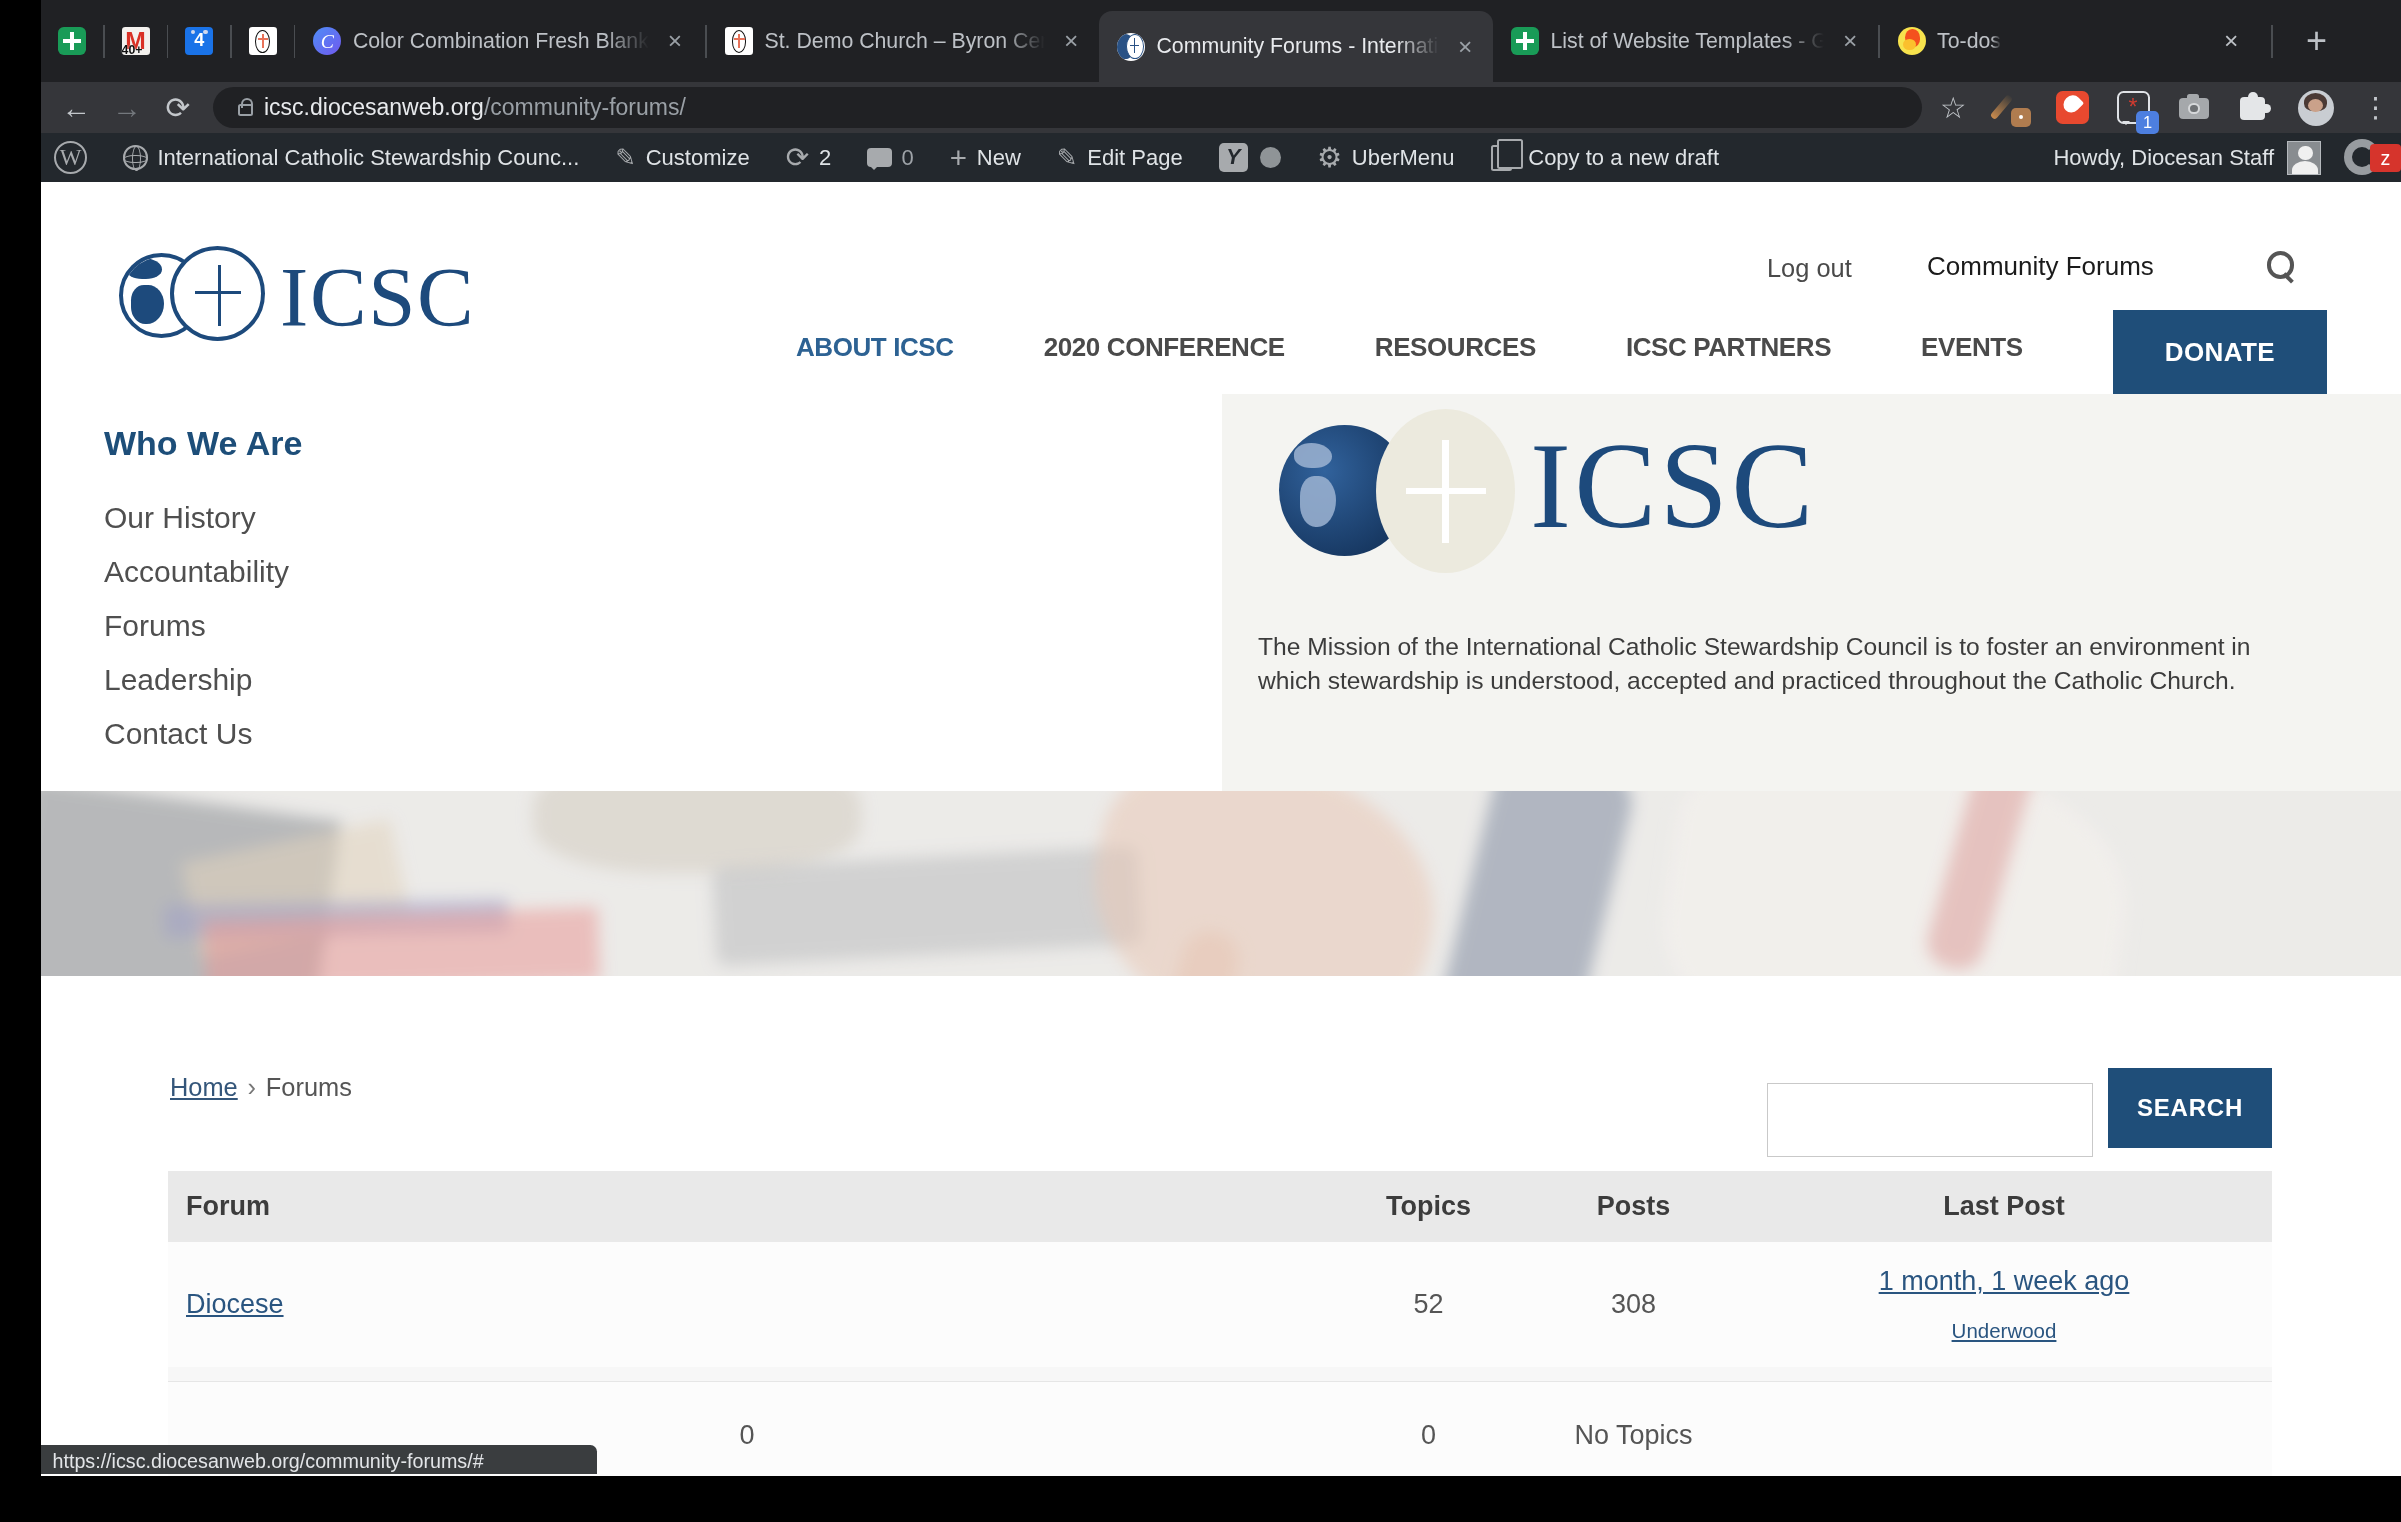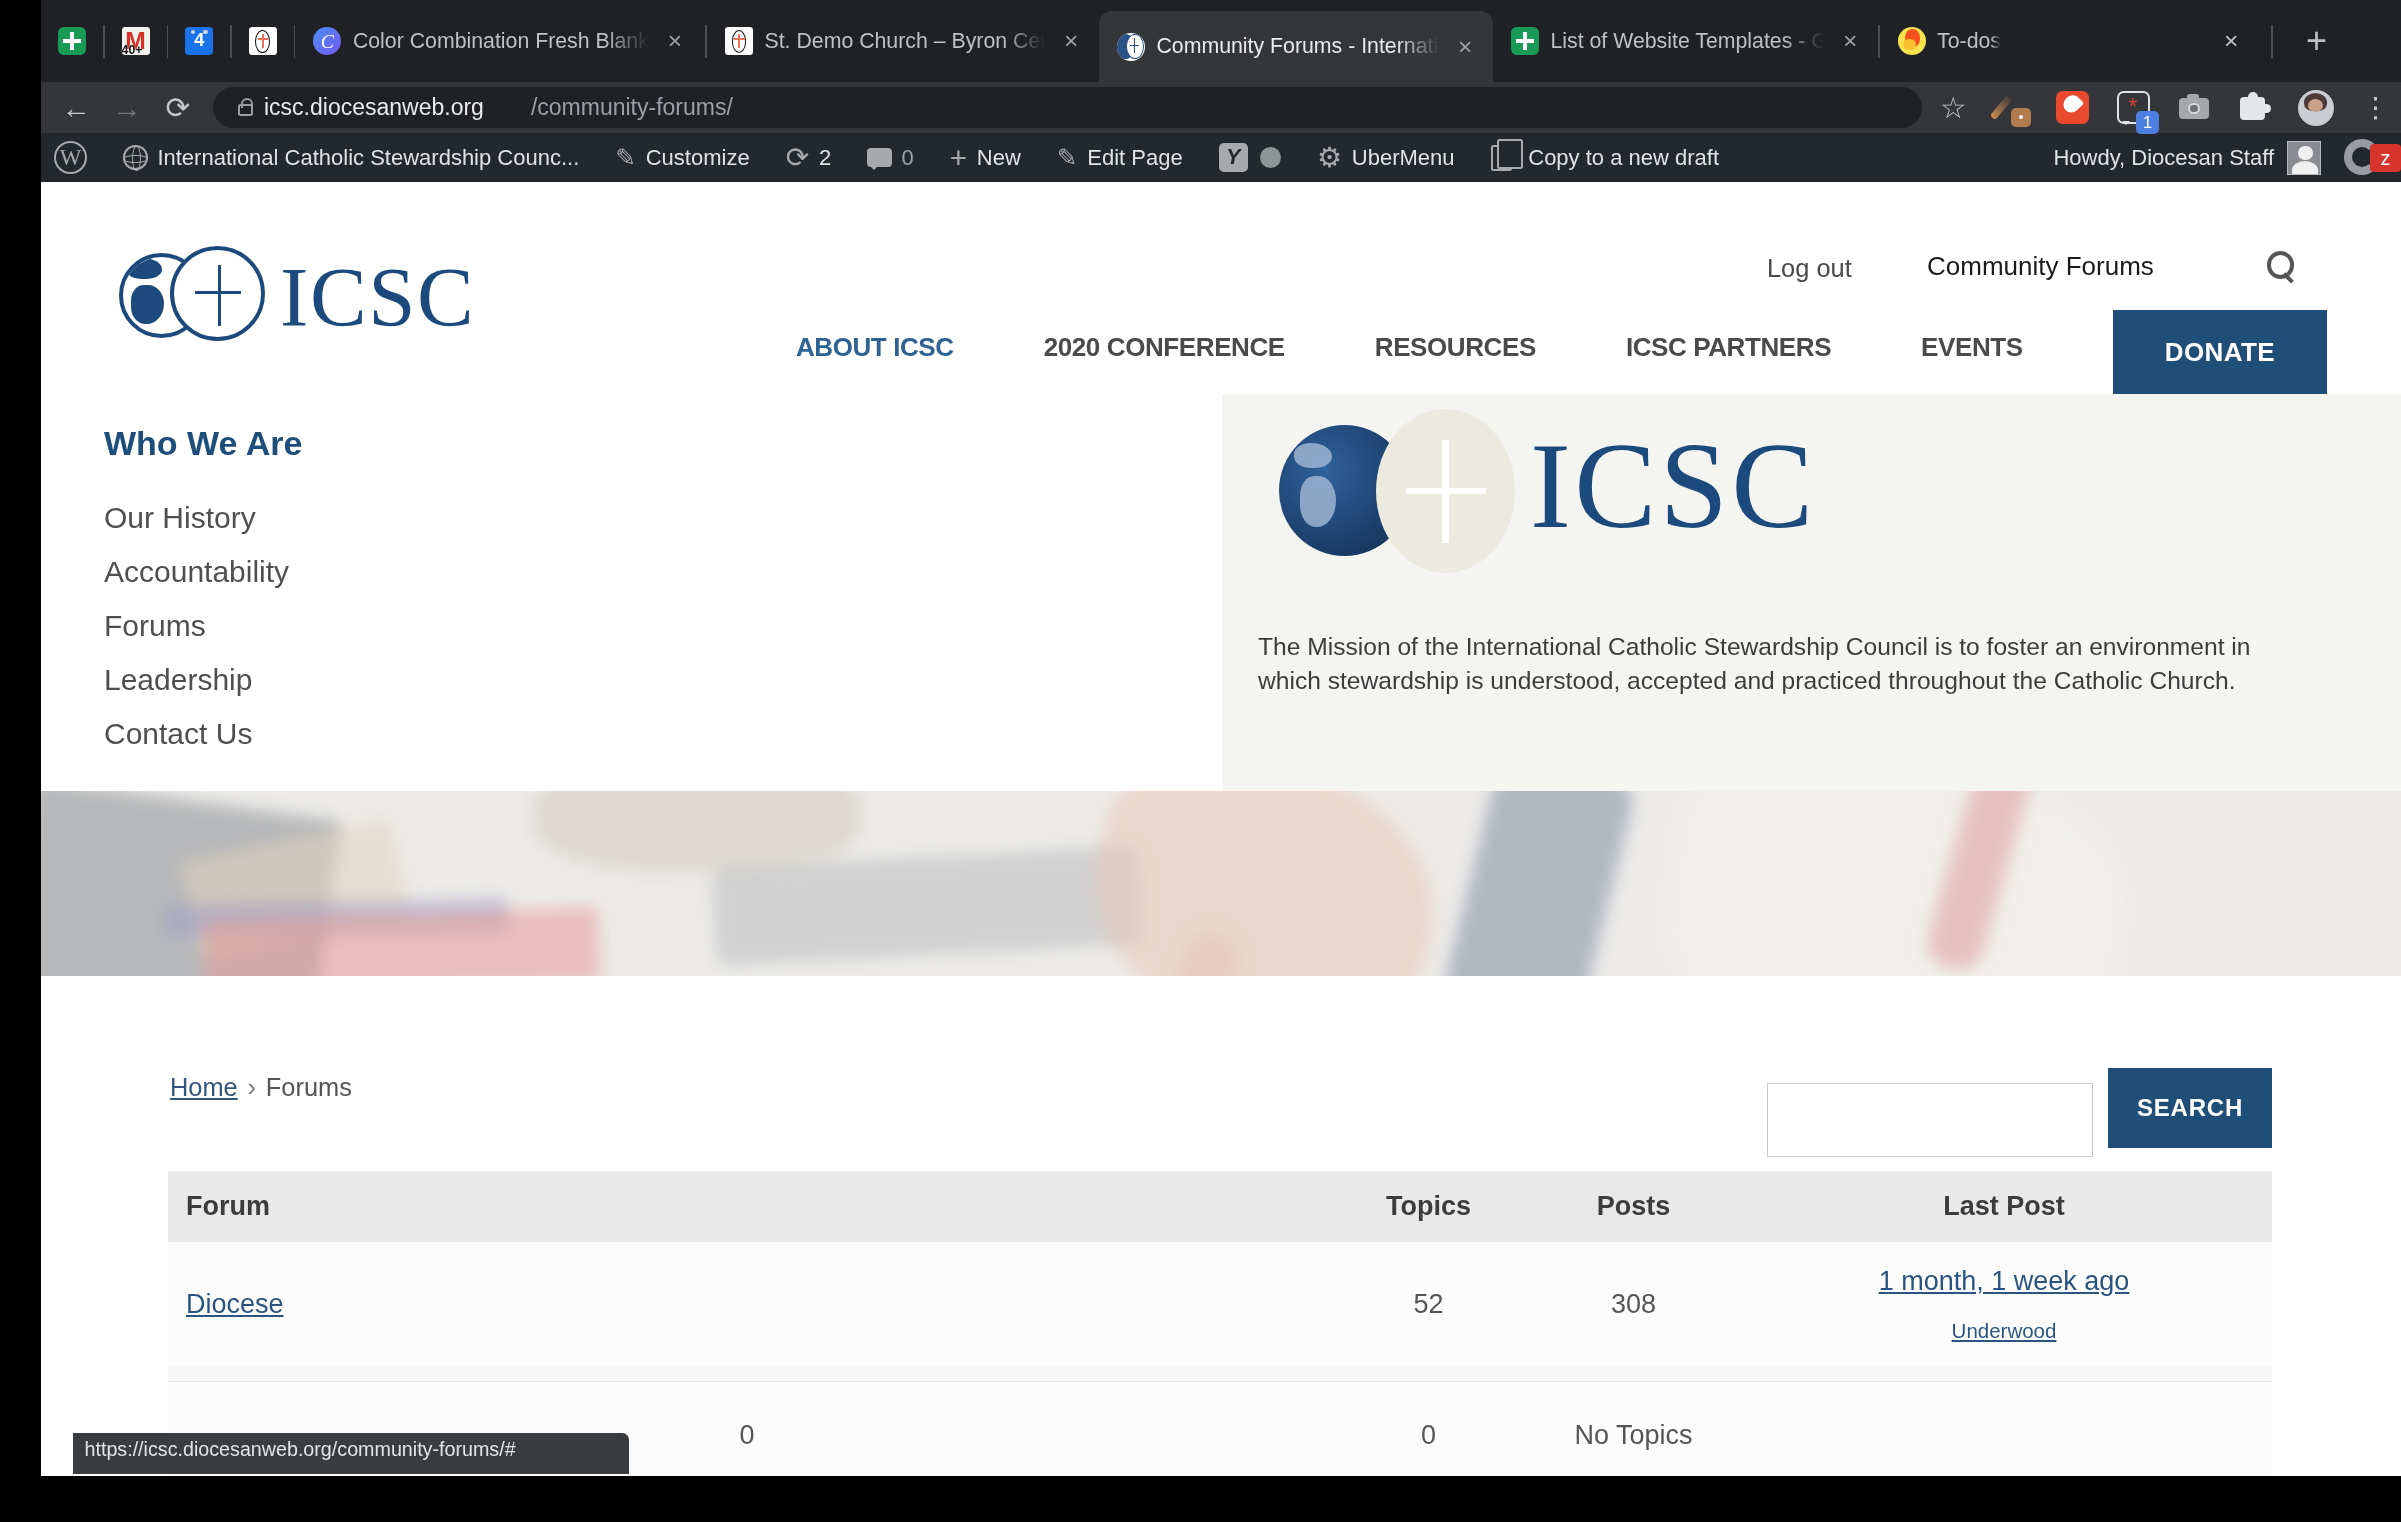--- a/index.html
+++ b/index.html
@@ -48,21 +48,21 @@
   .fav-todos::after{content:"";position:absolute;left:5.7px;top:11.5px;width:13px;height:11.5px;border-radius:50%;background:#fbc02d;}
 
   
   .toolbar { height:51px; background:#35363a; display:flex; align-items:center; }
   .nav-btn { color:#c3c7cb; font-size:29.5px; width:51px; text-align:center; }
   .nav-btn.dim { color:#74787d; }
   .addr { height:41px; background:#202124; border-radius:20.5px; display:flex; align-items:center; margin-left:9.8px; width:1714px; padding:0 19.7px; }
   .lock { width:14.8px; height:11.5px; border:2.5px solid #9aa0a6; border-radius:2.5px; position:relative; margin:4.9px 11.5px 0 4.9px; }
   .lock::before{content:"";position:absolute;left:0.8px;top:-8.2px;width:8.2px;height:8.2px;border:2.5px solid #9aa0a6;border-bottom:none;border-radius:6.6px 6.6px 0 0;}
   .addr .host{ color:#e8eaed; font-size:23px; }
-  .addr .path{ color:#9aa0a6; font-size:23px;padding-left:47px; }
+  .addr .path{ color:#9aa0a6; font-size:23px; }
   .tool-right { display:flex; align-items:center; margin-left:18px; gap:28px; }
   .star { color:#c3c7cb; font-size:29.5px; }
   .ext { position:relative; width:33px; height:33px; }
   .ext-dropper .rod{position:absolute;left:3.3px;top:1.6px;width:6.6px;height:28px;background:linear-gradient(#3a3a3a,#c98b4e);transform:rotate(40deg);border-radius:3.3px;}
   .ext-dropper .pad{position:absolute;right:-3.3px;bottom:-3.3px;width:19.7px;height:19.7px;border-radius:4.9px;background:#b07c4f;}
   .ext-dropper .pad::before{content:"";position:absolute;left:7.4px;top:7.4px;width:4.1px;height:4.1px;border-radius:50%;background:#fff;}
   .ext-flame { background:#e8492f; border-radius:6.6px; }
   .ext-flame .fl{position:absolute;left:8.2px;top:4.1px;width:16.4px;height:18px;background:#fff;border-radius:50% 10% 50% 50%;transform:rotate(45deg);}
   .ext-flame i{position:absolute;bottom:4.1px;width:4.9px;height:4.9px;border-radius:50%;background:#e8492f;}
   .ext-flame i:nth-child(2){left:5.7px;} .ext-flame i:nth-child(3){left:14px;} .ext-flame i:nth-child(4){left:22px;}
@@ -174,21 +174,21 @@
   .frow-data { min-height:125px; font-size:27px; color:#555; }
   .frow-data .cell { padding-left:18px; }
   .frow-data .cell.c { text-align:center; padding:0; }
   .frow-data a { color:#2a5580; text-decoration:underline; }
   .lastpost { text-align:center; }
   .lastpost .poster { display:block; margin-top:21.3px; font-size:20.5px; }
   .rowgap { height:14.8px; background:#f7f7f7; border-bottom:1.6px solid #e6e6e6; }
   .frow-parish { min-height:107px; }
 
   
-  .status-tip { position:absolute; left:0; bottom:1.6px; width:556px; height:41px; background:#3a3d3f; color:#e3e5e8; font-size:19.7px; line-height:33px; padding-left:11.5px; border-radius:0 6.6px 0 0; white-space:nowrap;margin-left:32px; }
+  .status-tip { position:absolute; left:0; bottom:1.6px; width:556px; height:29px; background:#3a3d3f; color:#e3e5e8; font-size:19.7px; line-height:33px; padding-left:11.5px; border-radius:0 6.6px 0 0; white-space:nowrap; }
 </style>
 </head>
 <body>
 
 <div class="window">
 
   <div class="tabstrip">
     <div class="pinned-tab">
       <div class="fav fav-sheets"></div>
     </div>

